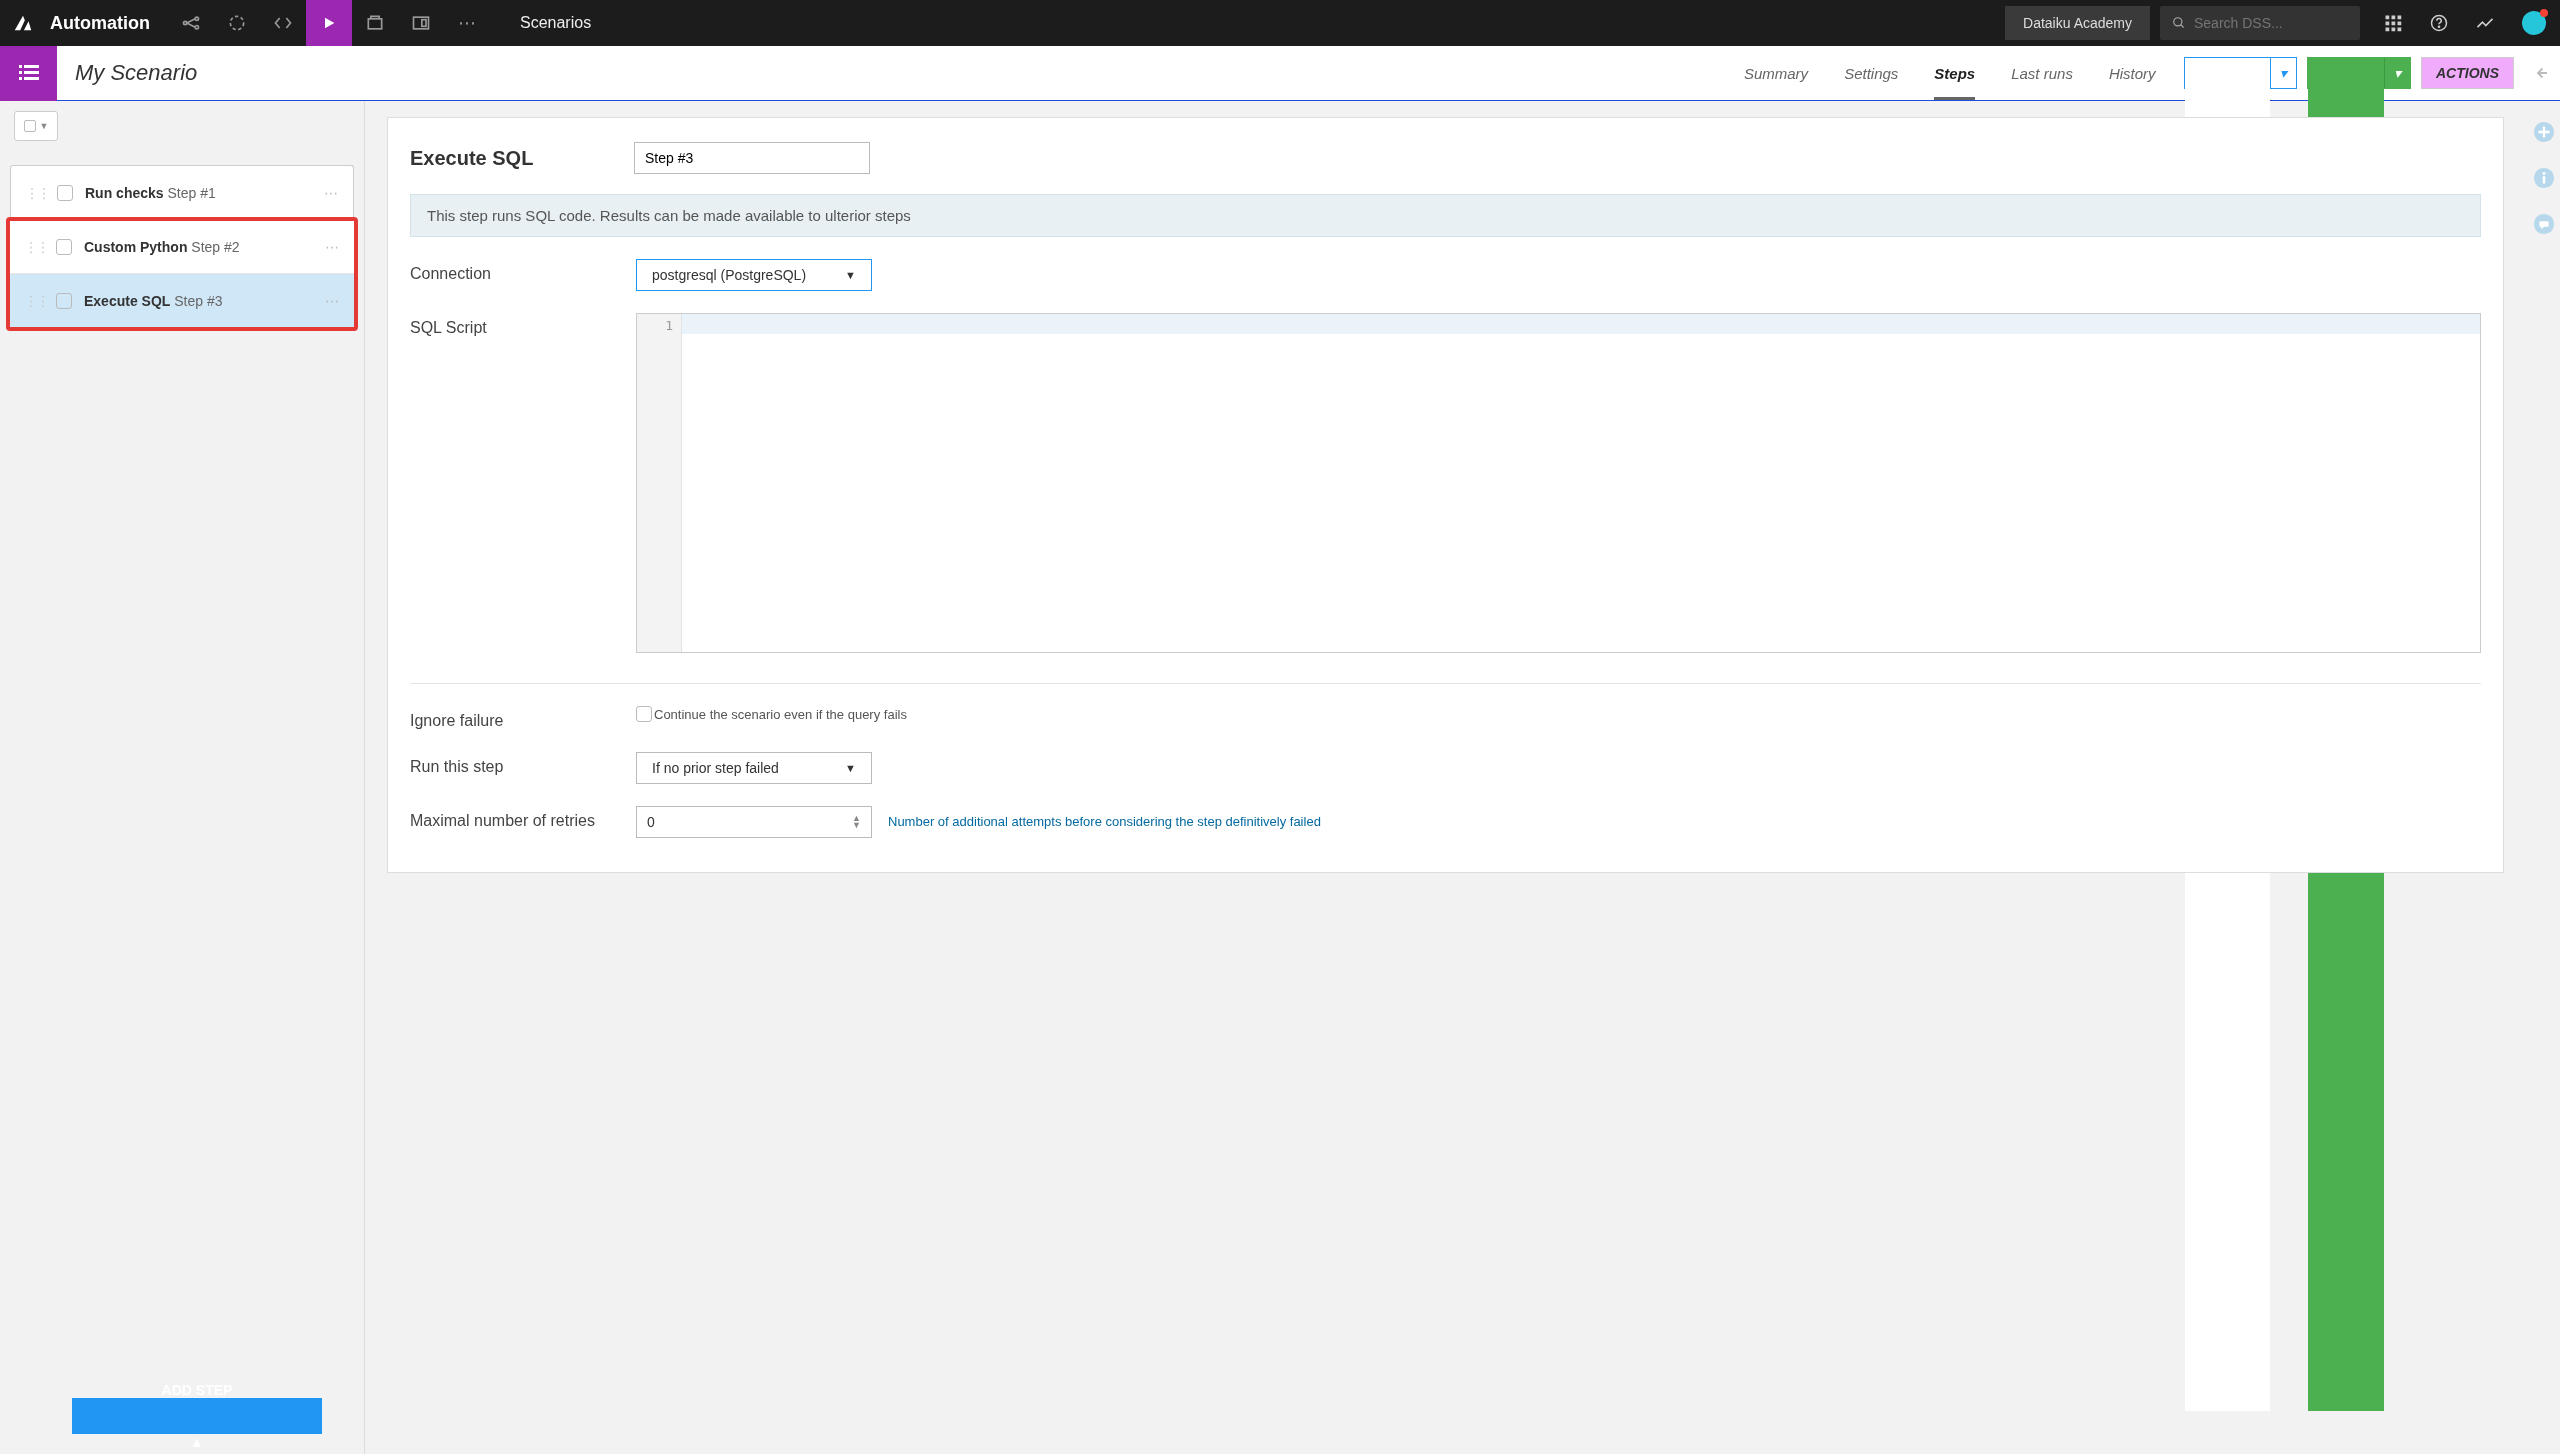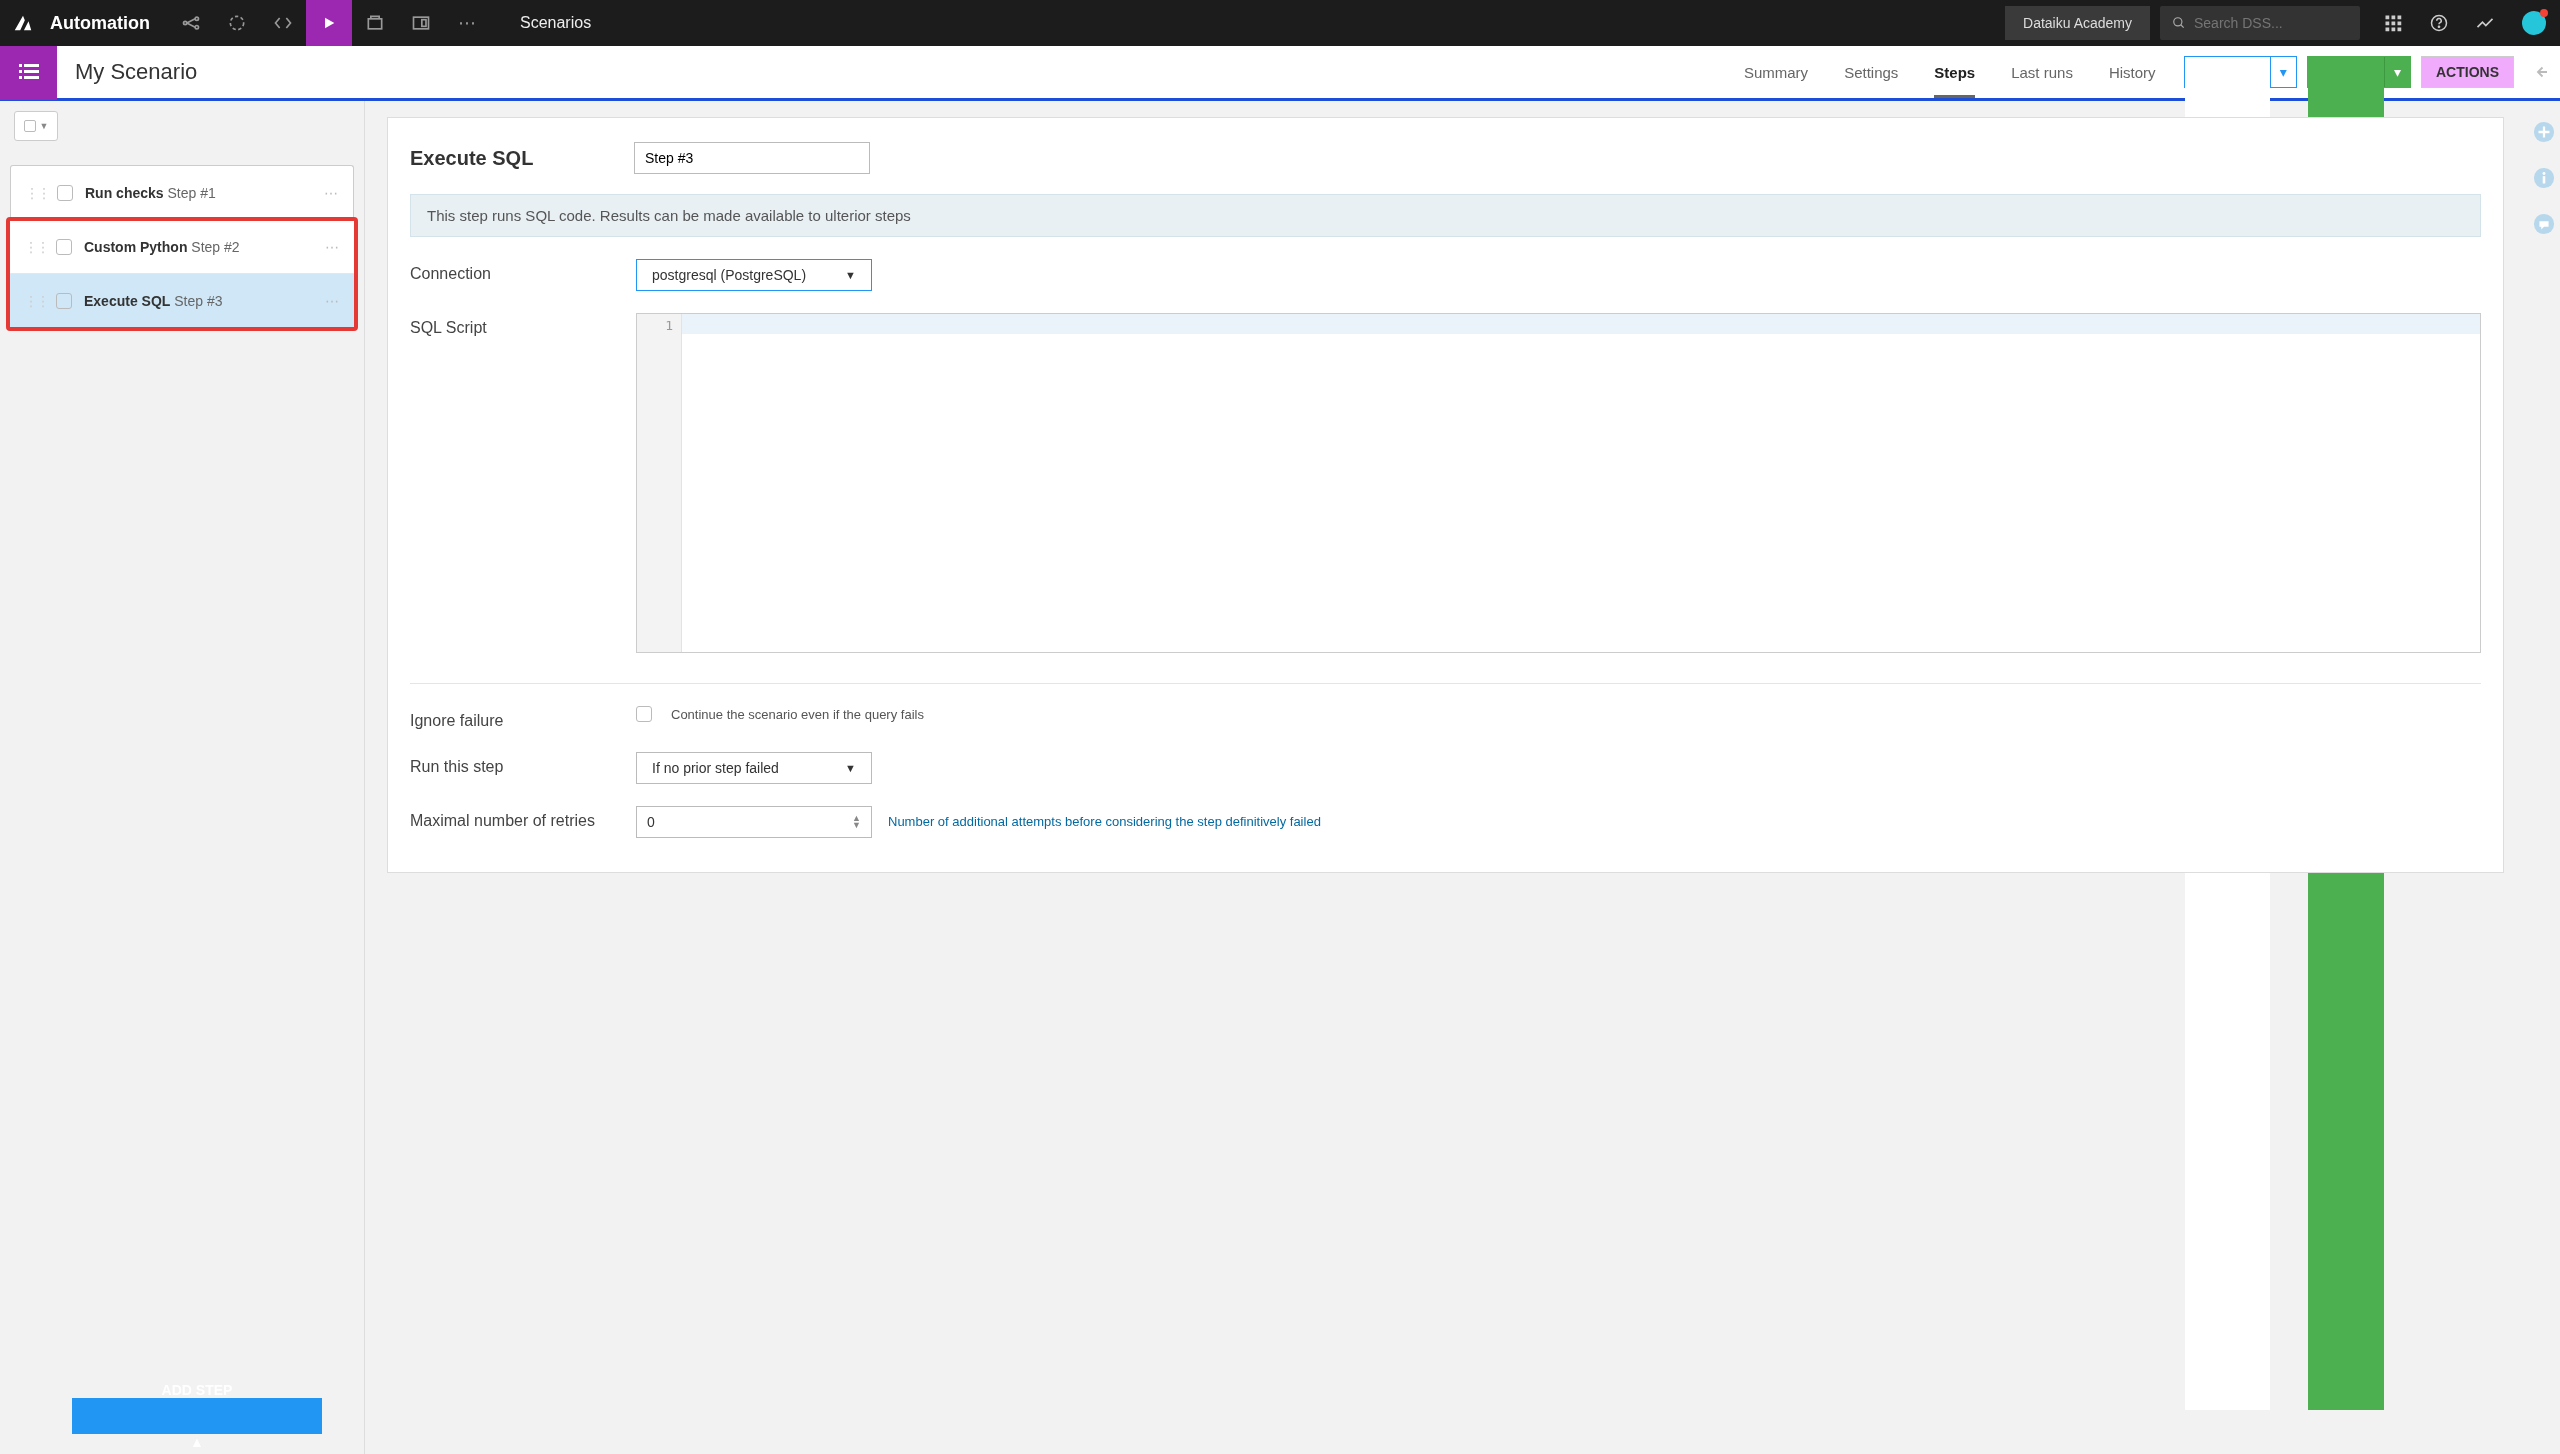--- a/index.html
+++ b/index.html
@@ -13,21 +13,21 @@
 .topbar .t-icon.active { background: #9c27b0; color: #fff; }
 .topbar .t-label { padding: 0 30px; font-size: 16px; color: #eee; height: 46px; display: flex; align-items: center; position: relative; }
 .topbar .spacer { flex: 1; }
 .topbar .academy { background: #3a3a3a; color: #ddd; font-size: 14px; padding: 0 18px; height: 34px; display: flex; align-items: center; }
 .topbar .search { background: #333; height: 34px; border-radius: 2px; display: flex; align-items: center; padding: 0 12px; margin: 0 10px; width: 200px; }
 .topbar .search input { background: transparent; border: none; outline: none; color: #ccc; font-size: 14px; width: 100%; margin-left: 8px; }
 .topbar .avatar { width: 24px; height: 24px; border-radius: 50%; background: #26c6da; margin: 0 14px; position: relative; }
 .topbar .avatar::after { content:''; position:absolute; top:-2px; right:-2px; width:8px; height:8px; background:#f44336; border-radius:50%; }
 
 
-.bar2 { height: 55px; background: #fff; border-bottom: 3px solid #1d4ed8; display: flex; align-items: center; }
+.bar2 { height: 55px; background: #fff; border-bottom: 1px solid #1d4ed8; display: flex; align-items: center; font-style: italic; }
 .bar2 .left-purple { width: 57px; height: 55px; background: #9c27b0; display:flex; align-items:center; justify-content:center; }
 .bar2 .title { font-size: 22px; font-weight: 400; padding-left: 18px; color: #333; }
 .bar2 .tabs { margin-left: auto; display: flex; height: 100%; }
 .bar2 .tab { padding: 0 18px; display: flex; align-items: center; color: #666; font-size: 15px; cursor: pointer; position: relative; }
 .bar2 .tab.active { color: #222; font-weight: 700; }
 .bar2 .tab.active::after { content:''; position:absolute; bottom:0; left:18px; right:18px; height:3px; background:#666; }
 .bar2 .controls { display:flex; align-items:center; padding: 0 10px; gap: 10px; }
 .btn-split { display:flex; height:32px; border:1px solid #2196f3; }
 .btn-split .main { background:#fff; color:#2196f3; font-weight:700; font-size:14px; padding:0 14px; display:flex; align-items:center; gap:6px; cursor:pointer; }
 .btn-split .caret { width:26px; border-left:1px solid #2196f3; display:flex; align-items:center; justify-content:center; color:#2196f3; cursor:pointer; }
@@ -68,21 +68,21 @@
 .select-box.plain { border-color:#bbb; }
 .select-box .caret { font-size:11px; }
 .code-editor { border:1px solid #ccc; height:340px; display:flex; background:#fff; }
 .code-editor .gutter { width:45px; background:#f3f3f3; border-right:1px solid #e3e3e3; color:#999; font-size:13px; text-align:right; padding:4px 8px; font-family:monospace; }
 .code-editor .area { flex:1; position:relative; }
 .code-editor .area .cursor-line { height:20px; background:#eaf3fa; }
 .hr { border-top:1px solid #e5e5e5; margin:30px 0 10px 0; }
 .form-row .hint { color:#0369a1; font-size:13px; margin-left:16px; padding-top:8px; max-width:480px; }
 .num-input { height:32px; width:236px; border:1px solid #bbb; padding:0 10px; font-size:14px; display:flex; align-items:center; justify-content:space-between; }
 .spinners { font-size:9px; line-height:7px; color:#888; cursor:pointer; }
-.cbline { display:flex; align-items:center; gap:19px; }
+.cbline { display:flex; align-items:center; gap:2px; }
 .cbline .cb { width:16px; height:16px; border:1px solid #bbb; border-radius:3px; }
 
 .rightrail { width:34px; background:#f2f2f2; padding-top:20px; display:flex; flex-direction:column; align-items:center; gap:26px; }
 .rail-icon { width:20px; height:20px; border-radius:50%; cursor:pointer; }
 
 svg { display:block; }
 </style>
 </head>
 <body>
 

